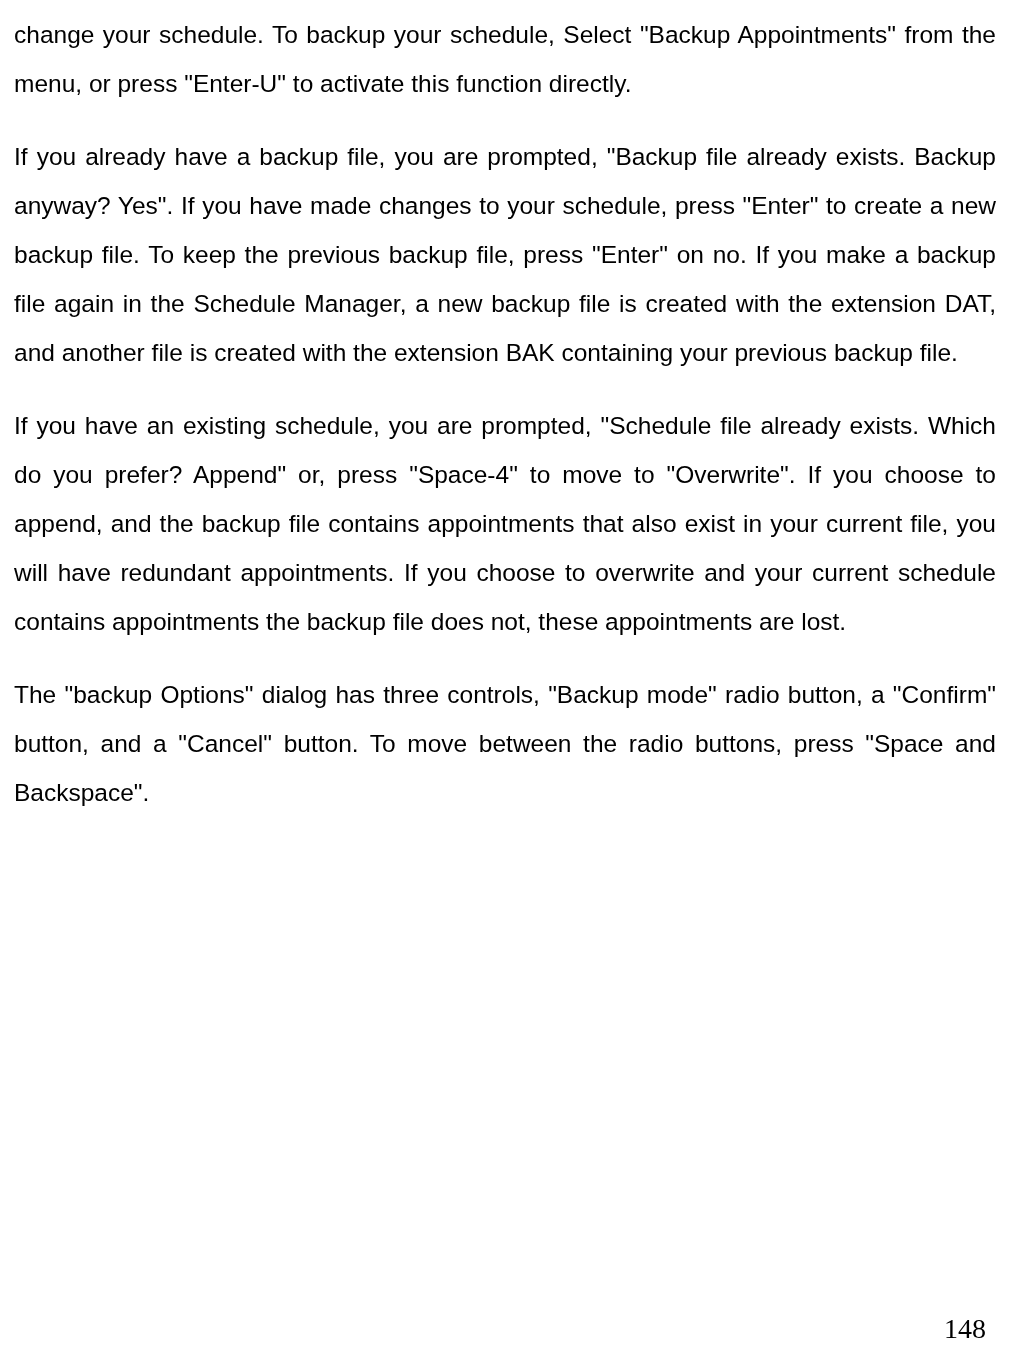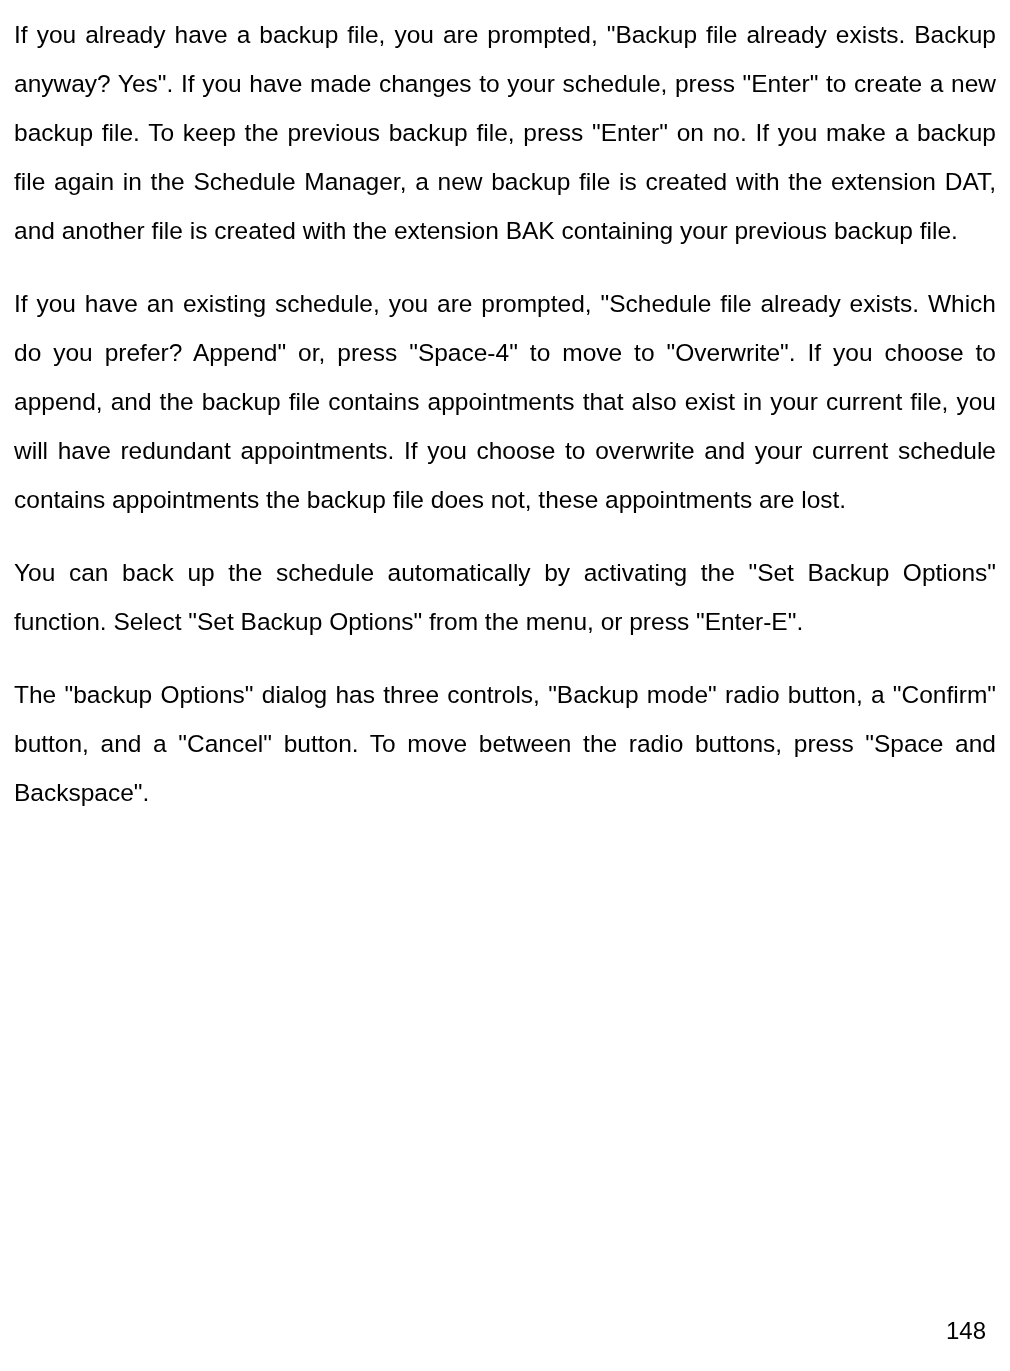--- a/index.html
+++ b/index.html
@@ -25,28 +25,28 @@
     p {
       margin-bottom: 24px;
     }
     p:last-of-type {
       margin-bottom: 0;
     }
     .page-number {
       position: absolute;
       bottom: 28px;
       right: 24px;
-      font-family: Liberation Sans, sans-serif;
-      font-size: 24px;
+      font-family: Liberation Serif, serif;
+      font-size: 28px;
       line-height: 1;
     }
   </style>
 </head>
 <body>
 
 <div class="content">
+  <p>change your schedule. To backup your schedule, Select "Backup Appointments" from the menu, or press "Enter-U" to activate this function directly.</p>
   <p>If you already have a backup file, you are prompted, "Backup file already exists. Backup anyway? Yes". If you have made changes to your schedule, press "Enter" to create a new backup file. To keep the previous backup file, press "Enter" on no. If you make a backup file again in the Schedule Manager, a new backup file is created with the extension DAT, and another file is created with the extension BAK containing your previous backup file.</p>
   <p>If you have an existing schedule, you are prompted, "Schedule file already exists. Which do you prefer? Append" or, press "Space-4" to move to "Overwrite". If you choose to append, and the backup file contains appointments that also exist in your current file, you will have redundant appointments. If you choose to overwrite and your current schedule contains appointments the backup file does not, these appointments are lost.</p>
-  <p>You can back up the schedule automatically by activating the "Set Backup Options" function. Select "Set Backup Options" from the menu, or press "Enter-E".</p>
   <p>The "backup Options" dialog has three controls, "Backup mode" radio button, a "Confirm" button, and a "Cancel" button. To move between the radio buttons, press "Space and Backspace".</p>
 </div>
 
 <div class="page-number">148</div>
 
 </body></html>

